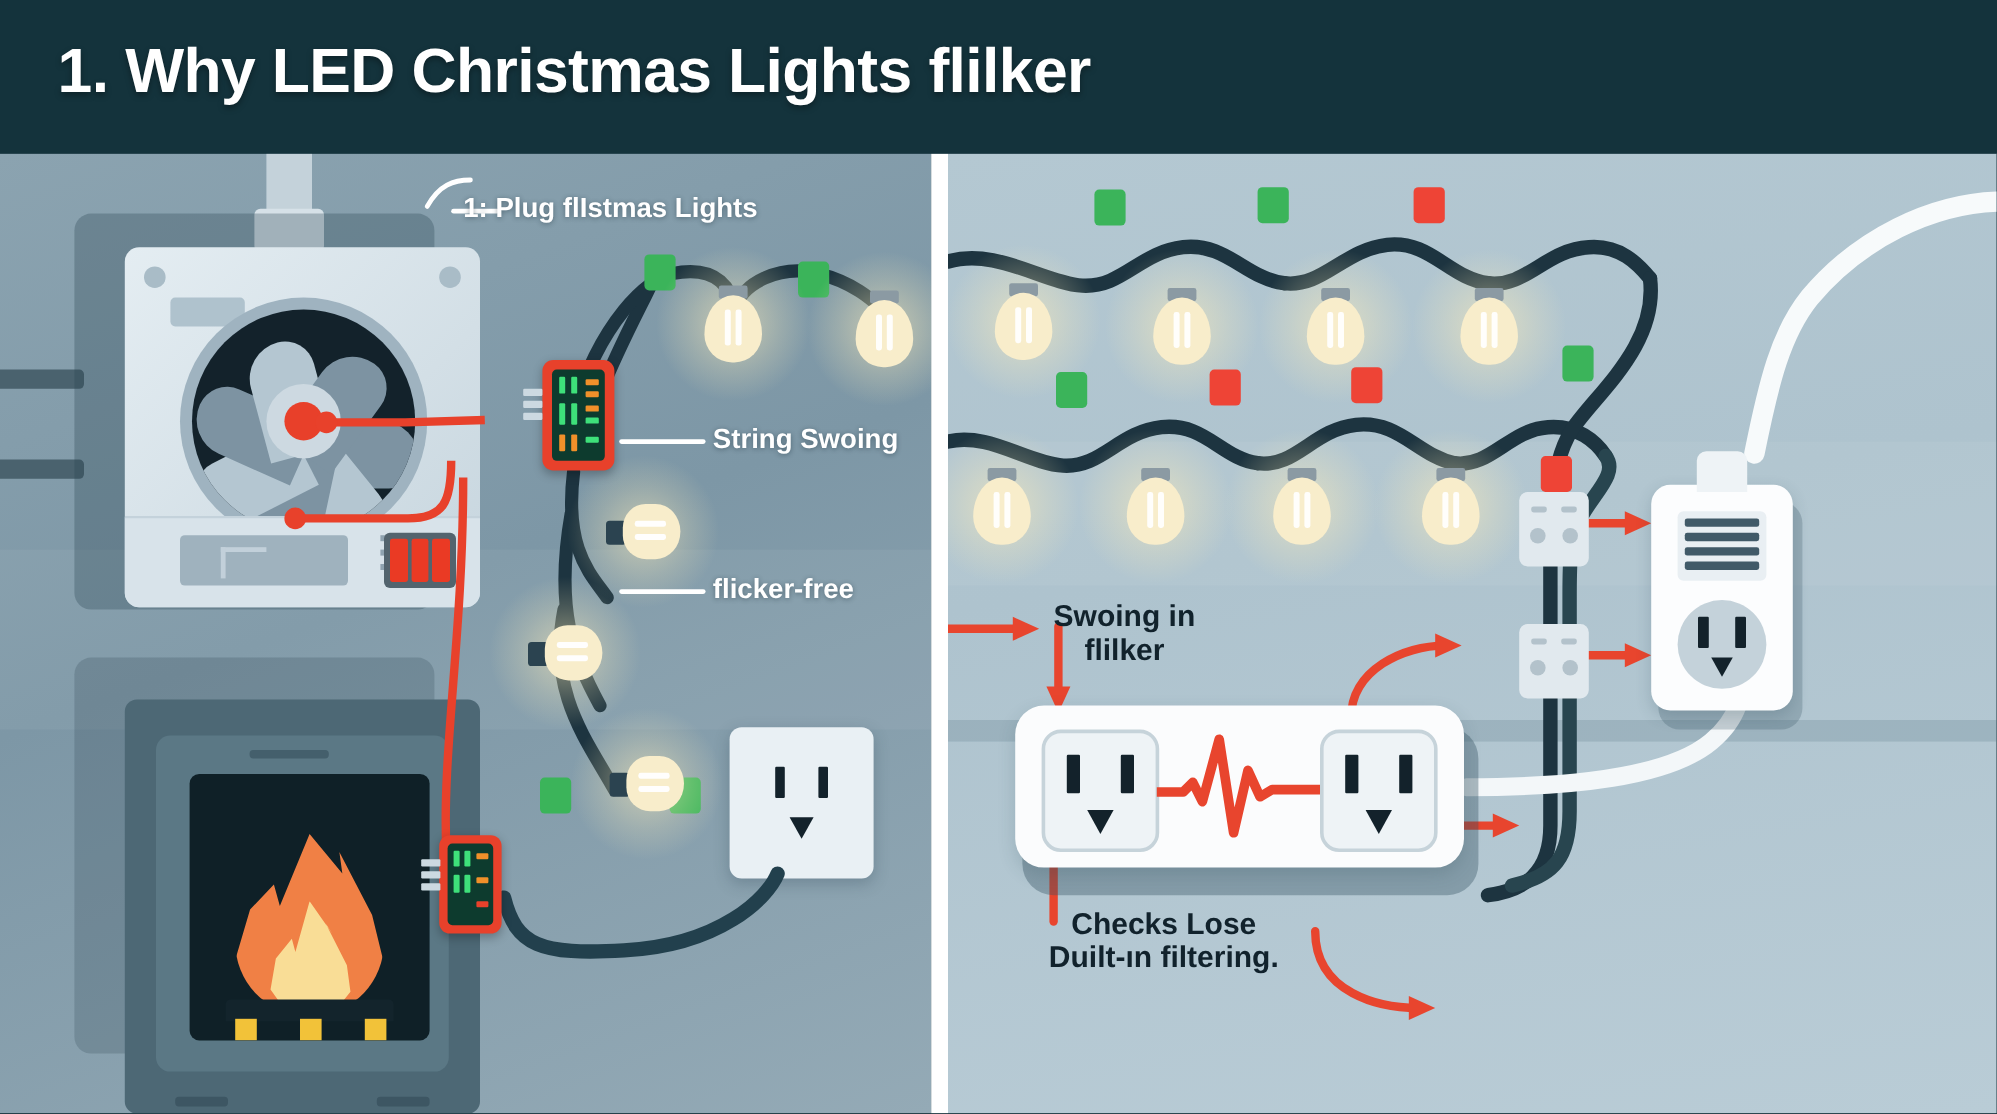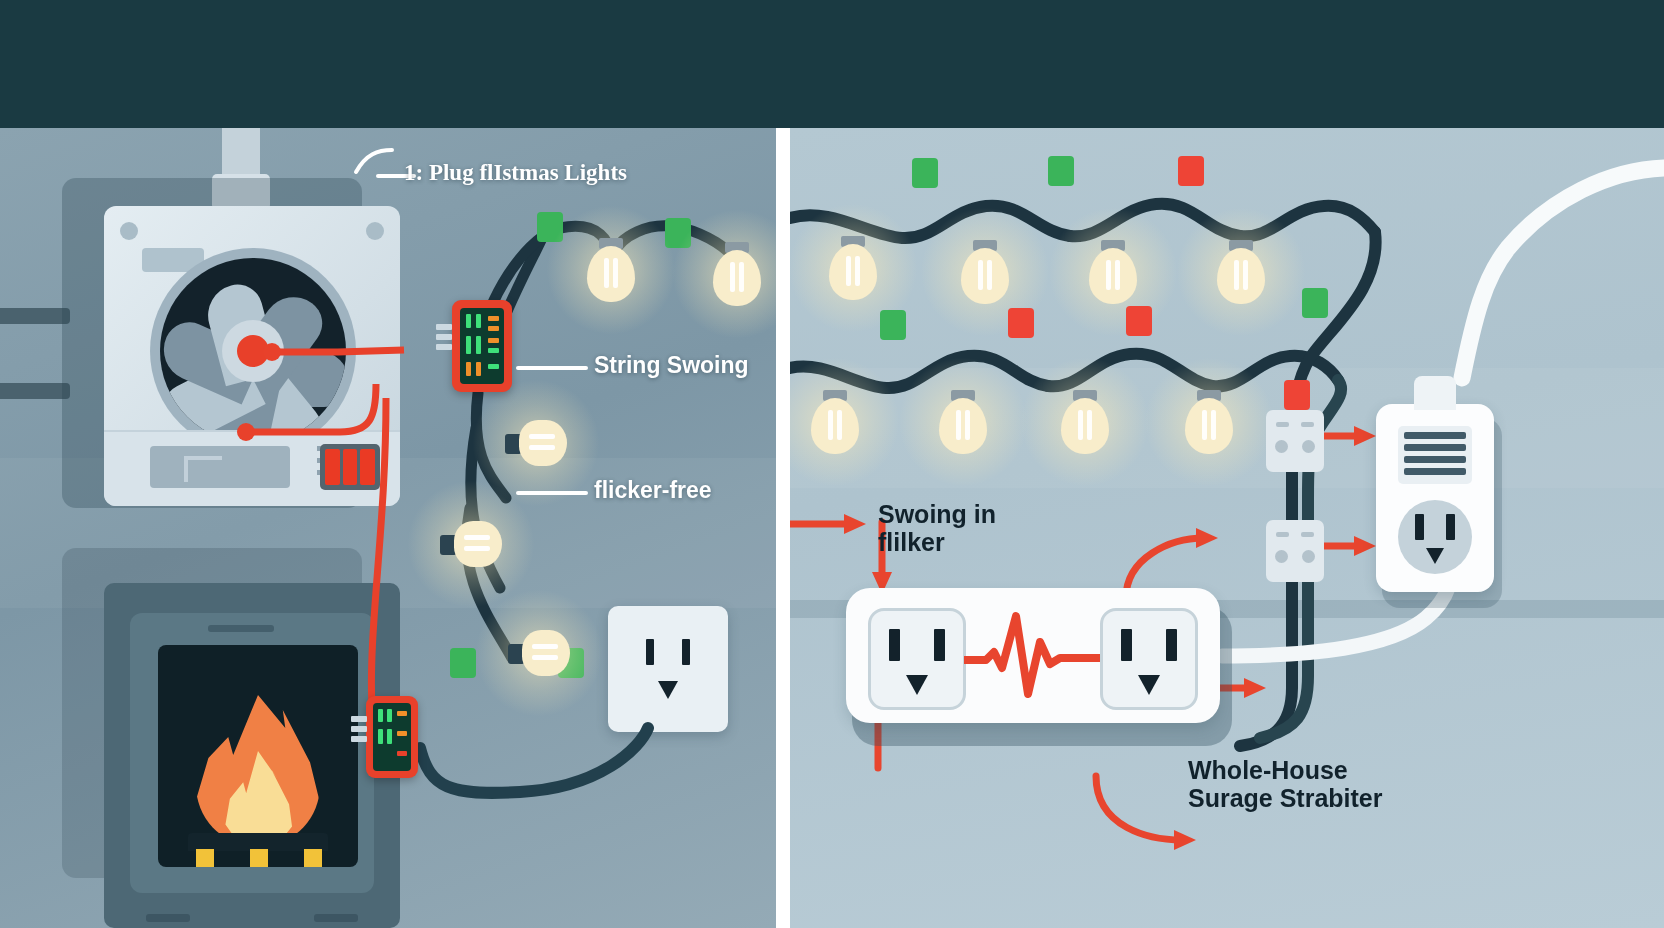--- a/index.html
+++ b/index.html
@@ -490,33 +490,37 @@
     white-space: nowrap;
     text-shadow: 0 1px 4px rgba(20,40,50,0.45);
   }
   .callout-dark {
     position: absolute;
     font-size: 25px;
     font-weight: bold;
     color: #11222c;
     line-height: 1.12;
     white-space: nowrap;
+    text-align: center;
   }
   .leader {
     position: absolute;
     height: 4px;
     background: #ffffff;
     border-radius: 2px;
   }
 </style>
 </head>
 <body>
 
 <div id="stage">
 
+  <div id="header">
+    <div id="header-title">1. Why LED Christmas Lights flilker</div>
+  </div>
 
   <div id="panel-left">
 
     <div class="band" style="top:330px;height:150px;"></div>
 
     <div style="position:absolute;left:0;top:180px;width:70px;height:16px;background:#4a626e;border-radius:0 4px 4px 0;"></div>
     <div style="position:absolute;left:0;top:255px;width:70px;height:16px;background:#4a626e;border-radius:0 4px 4px 0;"></div>
 
     <div style="position:absolute;left:222px;top:0;width:38px;height:52px;background:#c4d2da;border-radius:0 0 5px 5px;"></div>
     <div style="position:absolute;left:212px;top:46px;width:58px;height:36px;background:#d6e1e8;border-radius:5px;"></div>
@@ -684,21 +688,21 @@
         <div class="led-dot" style="left:24px;top:48px;width:10px;height:5px;background:#e8412b;"></div>
       </div>
       <div class="driver-pins" style="left:-15px;top:20px;">
         <div class="driver-pin"></div>
         <div class="driver-pin"></div>
         <div class="driver-pin"></div>
       </div>
     </div>
 
     <div class="leader" style="left:376px;top:46px;width:40px;"></div>
-    <div class="callout" style="left:404px;top:32px;font-family:Liberation Serif, serif;">1: Plug flIstmas Lights</div>
+    <div class="callout" style="left:386px;top:32px;">1: Plug flIstmas Lights</div>
 
     <div class="leader" style="left:516px;top:238px;width:72px;"></div>
     <div class="callout" style="left:594px;top:224px;">String Swoing</div>
 
     <div class="leader" style="left:516px;top:363px;width:72px;"></div>
     <div class="callout" style="left:594px;top:349px;">flicker-free</div>
   </div>
 
   <div id="panel-divider"></div>
 
@@ -856,20 +860,20 @@
         <div class="slot-v" style="right:18px;top:18px;"></div>
         <div class="ground-v" style="bottom:12px;border-left-width:11px;border-right-width:11px;border-top-width:20px;margin-left:-11px;"></div>
       </div>
     </div>
 
     <div class="callout-dark" style="left:88px;top:372px;">
       <div>Swoing in</div>
       <div>flilker</div>
     </div>
 
-
-    <div class="callout-dark" style="left:398px;top:628px;">
-      <div>Whole-House</div>
-      <div>Surage Strabiter</div>
-    </div>
+    <div class="callout-dark" style="left:84px;top:628px;">
+      <div>Checks Lose</div>
+      <div>Duilt-ın filtering.</div>
+    </div>
+
   </div>
 
 </div>
 
 </body></html>

